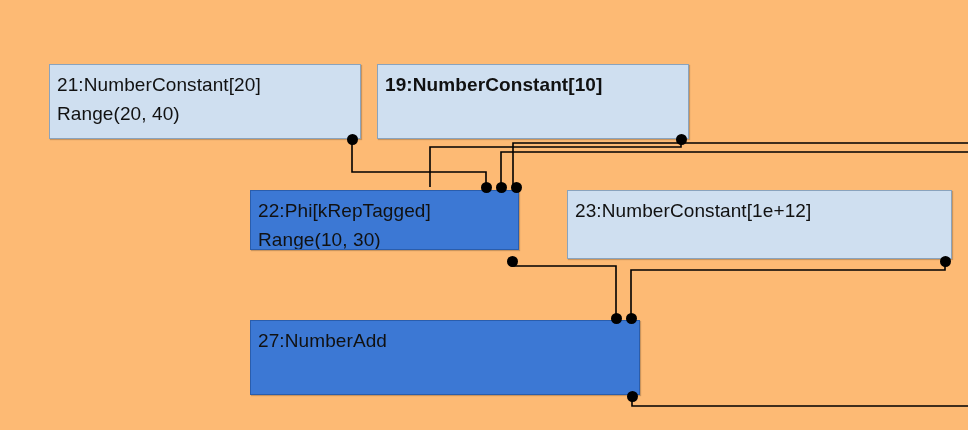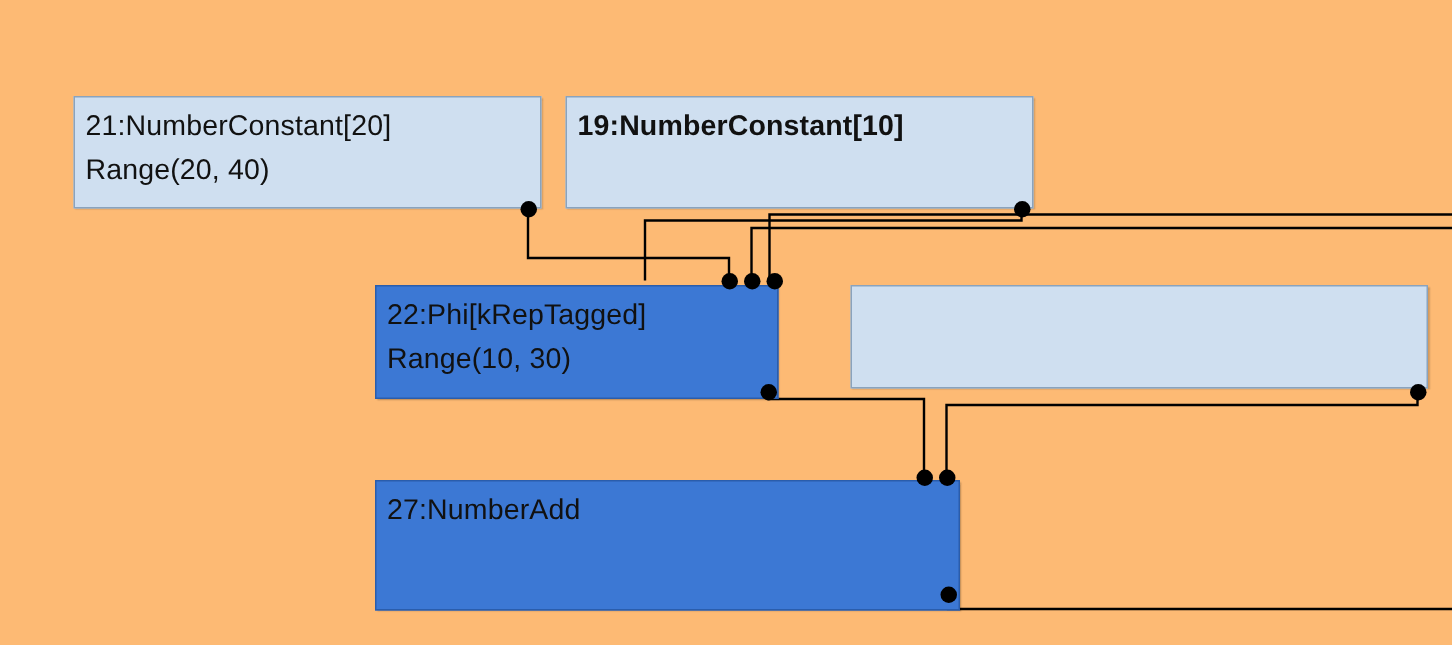--- a/index.html
+++ b/index.html
@@ -74,29 +74,30 @@
 
   <div class="node light" style="left:49px; top:64px; width:312px; height:75px;">
     <span class="node-line">21:NumberConstant[20]</span>
     <span class="node-line">Range(20, 40)</span>
   </div>
 
   <div class="node light" style="left:377px; top:64px; width:312px; height:75px;font-weight:bold;">
     <span class="node-line">19:NumberConstant[10]</span>
   </div>
 
-  <div class="node selected" style="left:250px; top:190px; width:269px; height:76px;">
+  <div class="node selected" style="left:250px; top:190px; width:269px; height:60px;">
     <span class="node-line">22:Phi[kRepTagged]</span>
     <span class="node-line">Range(10, 30)</span>
   </div>
 
   <div class="node light" style="left:567px; top:190px; width:385px; height:69px;">
+    <span class="node-line">23:NumberConstant[1e+12]</span>
   </div>
 
-  <div class="node selected" style="left:250px; top:320px; width:390px; height:87px;">
+  <div class="node selected" style="left:250px; top:320px; width:390px; height:75px;">
     <span class="node-line">27:NumberAdd</span>
   </div>
 
 <div class="port" style="left: 352px; top: 139px;"></div>
     <div class="port" style="left: 681px; top: 139px;"></div>
     <div class="port" style="left: 486px; top: 187px;"></div>
     <div class="port" style="left: 501px; top: 187px;"></div>
     <div class="port" style="left: 516px; top: 187px;"></div>
     <div class="port" style="left: 512px; top: 261px;"></div>
     <div class="port" style="left: 945px; top: 261px;"></div>

